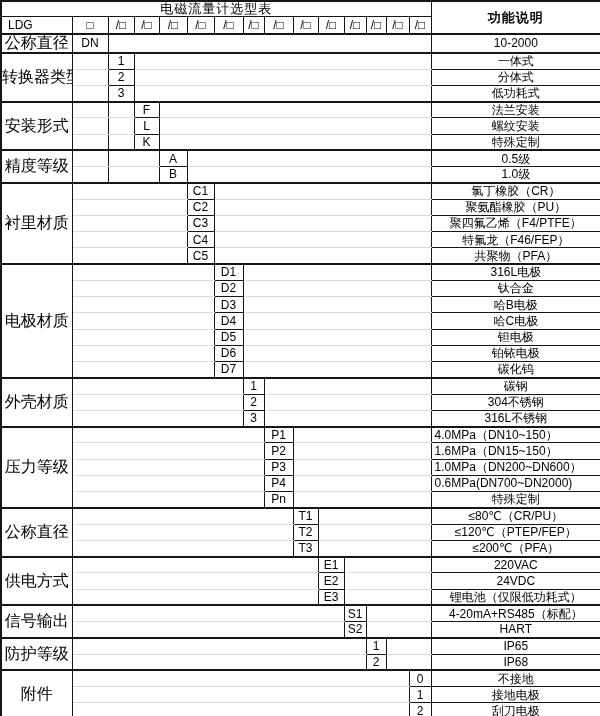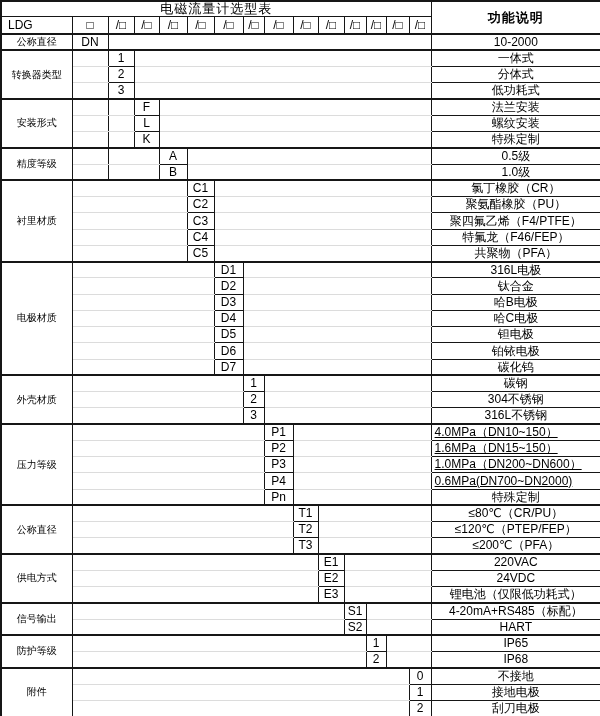--- a/index.html
+++ b/index.html
@@ -10,24 +10,24 @@
   td{padding:0;margin:0;font-size:12px;text-align:center;vertical-align:middle;
      white-space:nowrap;overflow:hidden;line-height:1.05;
      border:0 solid #161616;}
   tr.data{height:16.26px;}
   tr.trow{height:15px;}
   tr.mrow{height:18px;}
   .ttl{border-bottom:1px solid #161616;font-size:13px;letter-spacing:1px;}
   .func{border-left:1px solid #161616;border-bottom:2px solid #161616;font-size:13px;letter-spacing:1px;font-weight:bold;}
   .mprefix{text-align:left;padding-left:6px;border-right:1px solid #161616;font-size:12px;}
   .mbox{border:1px solid #161616;font-size:12px;}
-  .lbl{border-right:1px solid #161616;border-top:2px solid #161616;font-size:10px;}
+  .lbl{border-right:1px solid #161616;border-top:2px solid #161616;font-size:16px;}
   .code{border:1px solid #161616;font-size:12px;}
   .desc{border:1px solid #161616;border-right:0;font-size:12px;margin-left:15px;}
-  .desc.left{text-align:left;padding-left:3px;text-decoration:underline;}
+  .desc.left{text-align:left;padding-left:3px;}
   .sp{background:#fff;}
   .sp.fb{border-bottom:1px solid #dcdcdc;}
   .sp.br1{border-right:1px solid #161616;}
   .bt2{border-top-width:2px !important;border-top-style:solid;border-top-color:#161616;}
 </style>
 </head>
 <body>
 
 <div id="page">
   <table>

